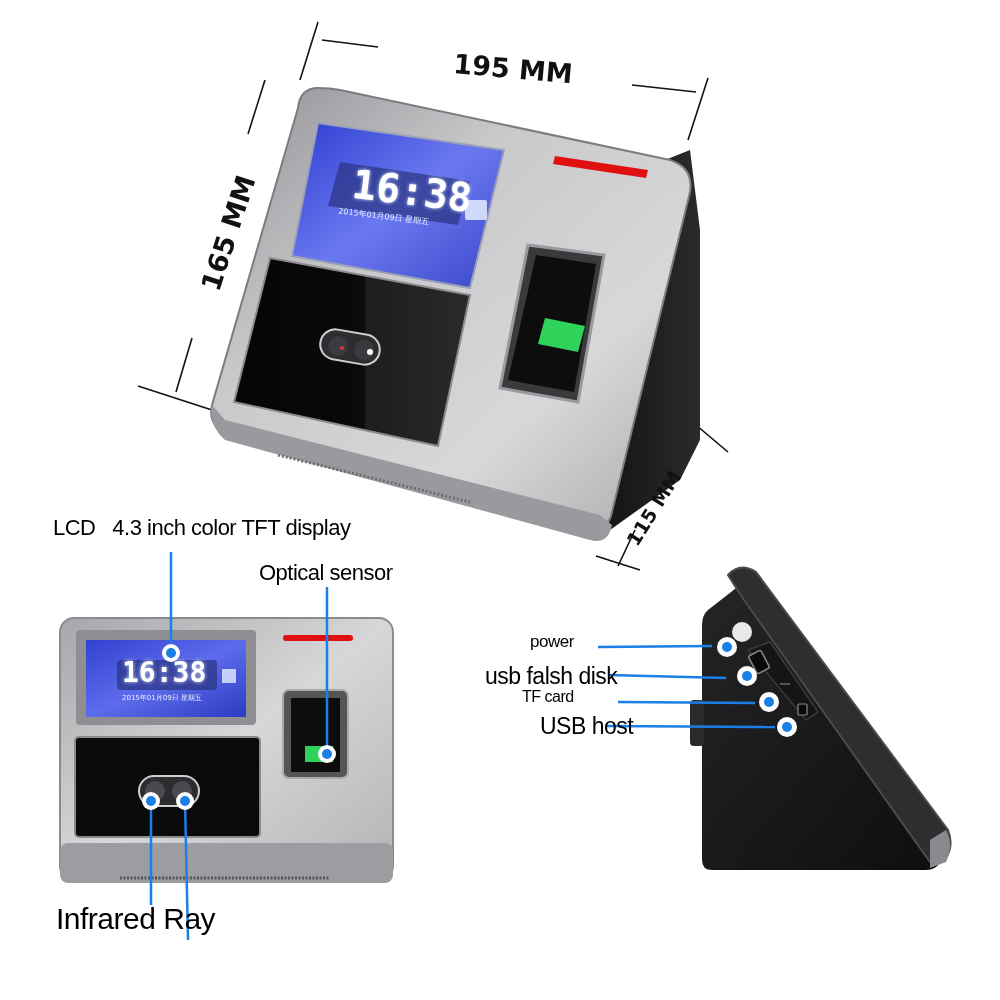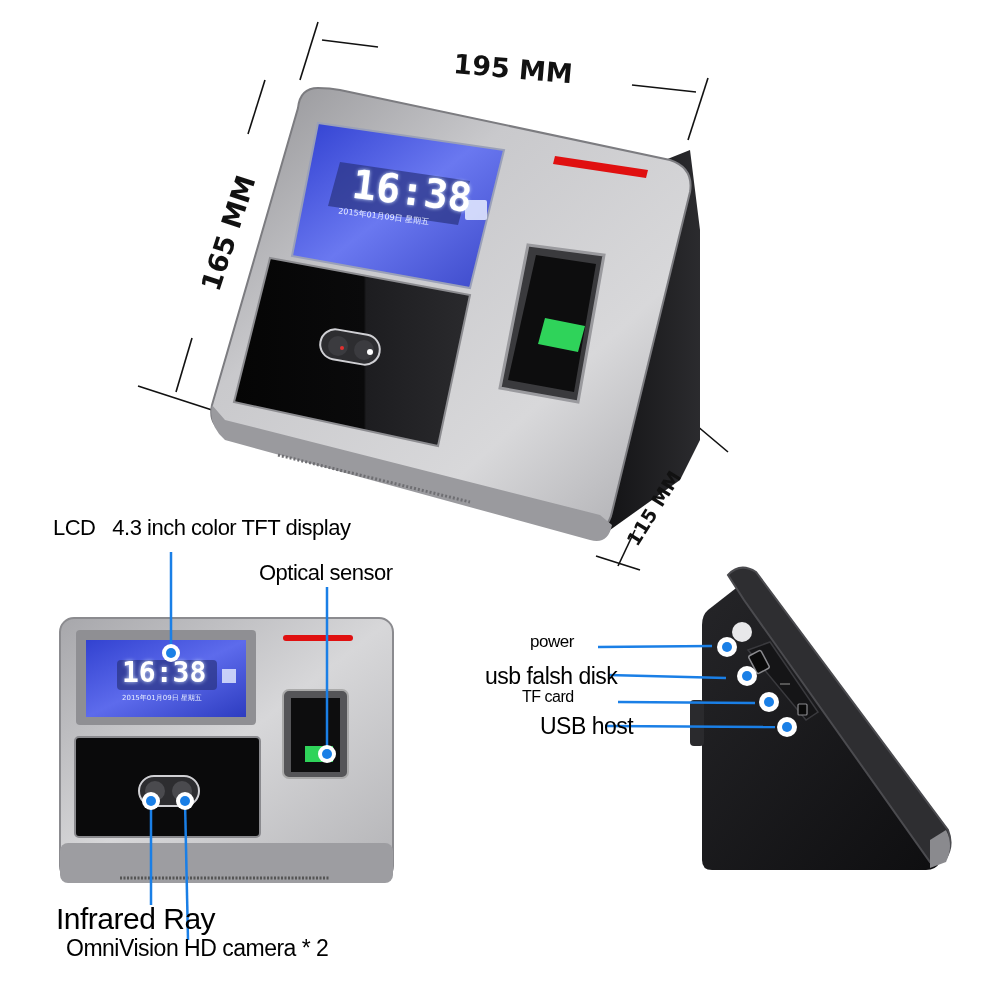--- a/index.html
+++ b/index.html
@@ -144,21 +144,20 @@
         <circle cx="185" cy="801" r="5" fill="#1a7fe6"></circle>
     </g>
   </svg>
 
   <div class="clock" style="left:122px;top:156px;font-size:28px;">16:38</div>
   <div class="date" style="left:122px;top:193px;font-size:7px;">2015年01月09日 星期五</div>
 
   <div class="callout" style="left:53px;top:15px;font-size:22px;white-space:pre;">LCD   4.3 inch color TFT display</div>
   <div class="callout" style="left:259px;top:60px;font-size:22px;text-align:right;">Optical sensor</div>
   <div class="callout" style="left:56px;top:402px;font-size:30px;">Infrared Ray</div>
-  <div class="callout" style="left:66px;top:435px;font-size:23px;">OmniVision HD camera * 2</div>
 </div>
 
 <div class="abs" style="left:500px;top:540px;width:500px;height:460px;">
   <svg width="500" height="460" viewBox="500 540 500 460">
     <defs>
       <linearGradient id="sideBlack" x1="0" y1="0" x2="1" y2="1">
         <stop offset="0" stop-color="#252528"></stop>
         <stop offset="1" stop-color="#0e0e10"></stop>
       </linearGradient>
     </defs>

